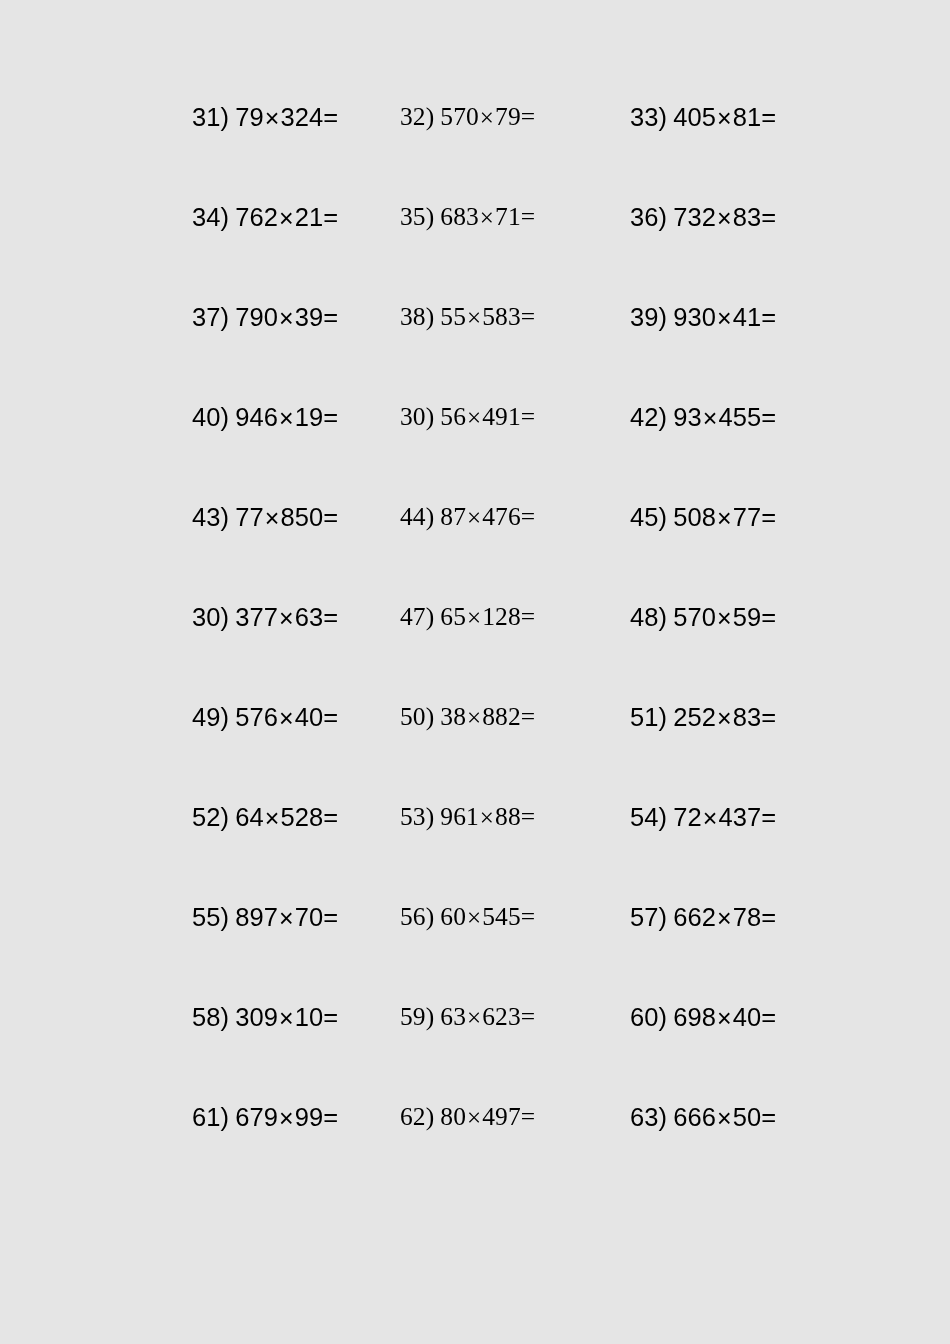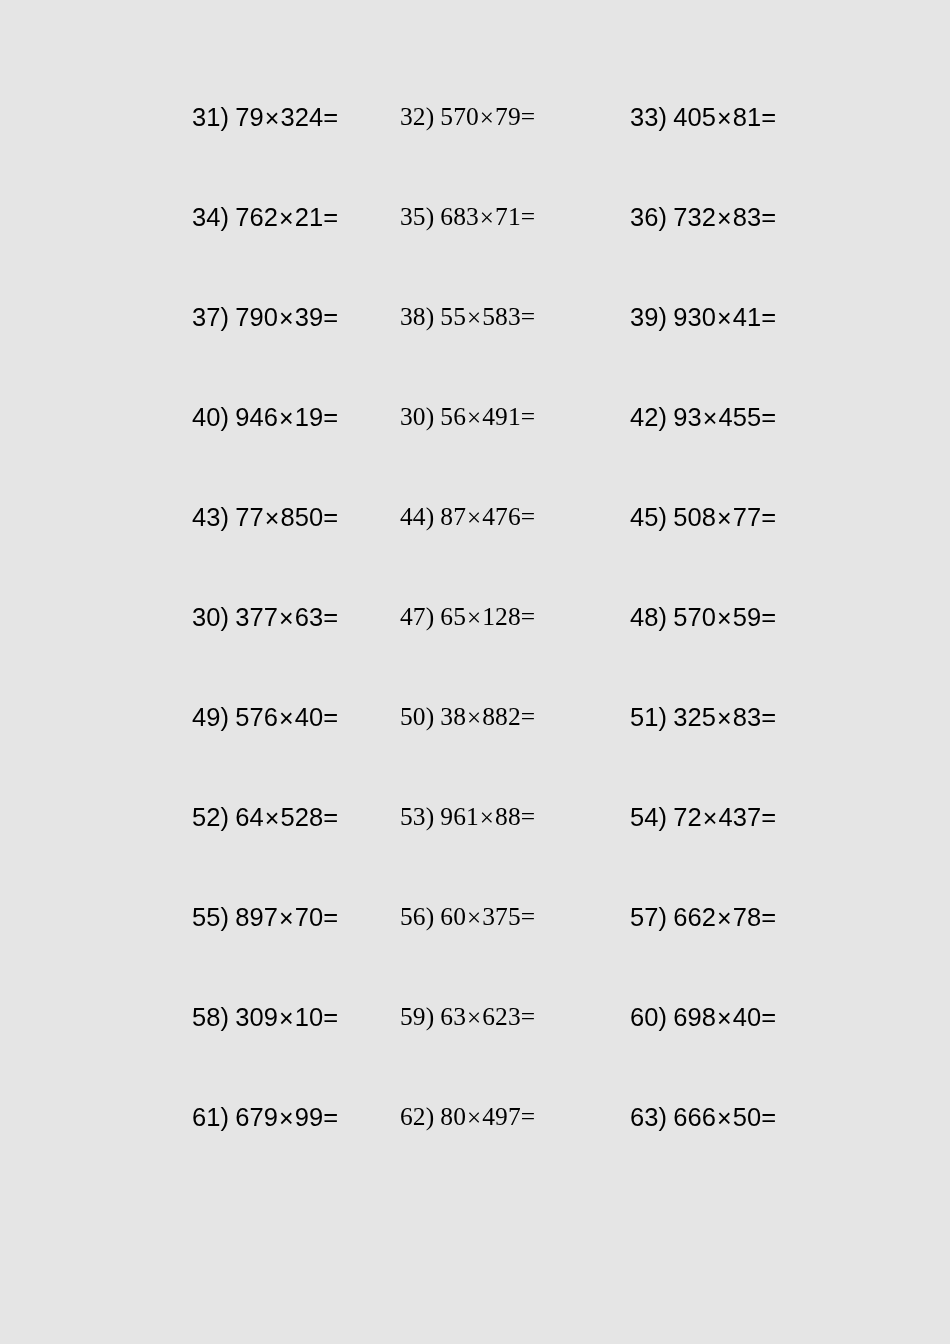--- a/index.html
+++ b/index.html
@@ -91,30 +91,30 @@
         <div class="problem-cell col-2"><span class="p-index">45</span><span class="p-paren">)</span><span class="p-left">508</span><span class="p-times">×</span><span class="p-right">77</span><span class="p-equals">=</span></div>
       </div>
       <div class="problem-row">
         <div class="problem-cell col-0"><span class="p-index">30</span><span class="p-paren">)</span><span class="p-left">377</span><span class="p-times">×</span><span class="p-right">63</span><span class="p-equals">=</span></div>
         <div class="problem-cell col-1"><span class="p-index">47</span><span class="p-paren">)</span><span class="p-left">65</span><span class="p-times">×</span><span class="p-right">128</span><span class="p-equals">=</span></div>
         <div class="problem-cell col-2"><span class="p-index">48</span><span class="p-paren">)</span><span class="p-left">570</span><span class="p-times">×</span><span class="p-right">59</span><span class="p-equals">=</span></div>
       </div>
       <div class="problem-row">
         <div class="problem-cell col-0"><span class="p-index">49</span><span class="p-paren">)</span><span class="p-left">576</span><span class="p-times">×</span><span class="p-right">40</span><span class="p-equals">=</span></div>
         <div class="problem-cell col-1"><span class="p-index">50</span><span class="p-paren">)</span><span class="p-left">38</span><span class="p-times">×</span><span class="p-right">882</span><span class="p-equals">=</span></div>
-        <div class="problem-cell col-2"><span class="p-index">51</span><span class="p-paren">)</span><span class="p-left">325</span><span class="p-times">×</span><span class="p-right">83</span><span class="p-equals">=</span></div>
+        <div class="problem-cell col-2"><span class="p-index">51</span><span class="p-paren">)</span><span class="p-left">252</span><span class="p-times">×</span><span class="p-right">83</span><span class="p-equals">=</span></div>
       </div>
       <div class="problem-row">
         <div class="problem-cell col-0"><span class="p-index">52</span><span class="p-paren">)</span><span class="p-left">64</span><span class="p-times">×</span><span class="p-right">528</span><span class="p-equals">=</span></div>
         <div class="problem-cell col-1"><span class="p-index">53</span><span class="p-paren">)</span><span class="p-left">961</span><span class="p-times">×</span><span class="p-right">88</span><span class="p-equals">=</span></div>
         <div class="problem-cell col-2"><span class="p-index">54</span><span class="p-paren">)</span><span class="p-left">72</span><span class="p-times">×</span><span class="p-right">437</span><span class="p-equals">=</span></div>
       </div>
       <div class="problem-row">
         <div class="problem-cell col-0"><span class="p-index">55</span><span class="p-paren">)</span><span class="p-left">897</span><span class="p-times">×</span><span class="p-right">70</span><span class="p-equals">=</span></div>
-        <div class="problem-cell col-1"><span class="p-index">56</span><span class="p-paren">)</span><span class="p-left">60</span><span class="p-times">×</span><span class="p-right">375</span><span class="p-equals">=</span></div>
+        <div class="problem-cell col-1"><span class="p-index">56</span><span class="p-paren">)</span><span class="p-left">60</span><span class="p-times">×</span><span class="p-right">545</span><span class="p-equals">=</span></div>
         <div class="problem-cell col-2"><span class="p-index">57</span><span class="p-paren">)</span><span class="p-left">662</span><span class="p-times">×</span><span class="p-right">78</span><span class="p-equals">=</span></div>
       </div>
       <div class="problem-row">
         <div class="problem-cell col-0"><span class="p-index">58</span><span class="p-paren">)</span><span class="p-left">309</span><span class="p-times">×</span><span class="p-right">10</span><span class="p-equals">=</span></div>
         <div class="problem-cell col-1"><span class="p-index">59</span><span class="p-paren">)</span><span class="p-left">63</span><span class="p-times">×</span><span class="p-right">623</span><span class="p-equals">=</span></div>
         <div class="problem-cell col-2"><span class="p-index">60</span><span class="p-paren">)</span><span class="p-left">698</span><span class="p-times">×</span><span class="p-right">40</span><span class="p-equals">=</span></div>
       </div>
       <div class="problem-row">
         <div class="problem-cell col-0"><span class="p-index">61</span><span class="p-paren">)</span><span class="p-left">679</span><span class="p-times">×</span><span class="p-right">99</span><span class="p-equals">=</span></div>
         <div class="problem-cell col-1"><span class="p-index">62</span><span class="p-paren">)</span><span class="p-left">80</span><span class="p-times">×</span><span class="p-right">497</span><span class="p-equals">=</span></div>

